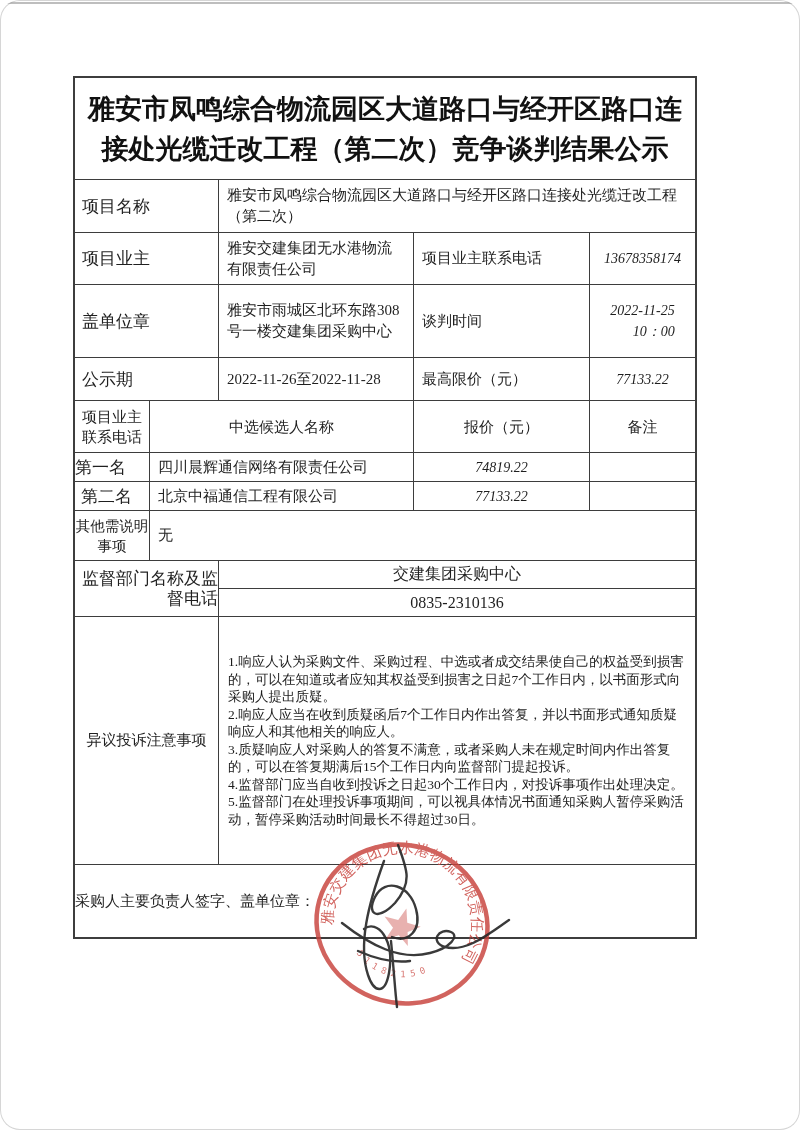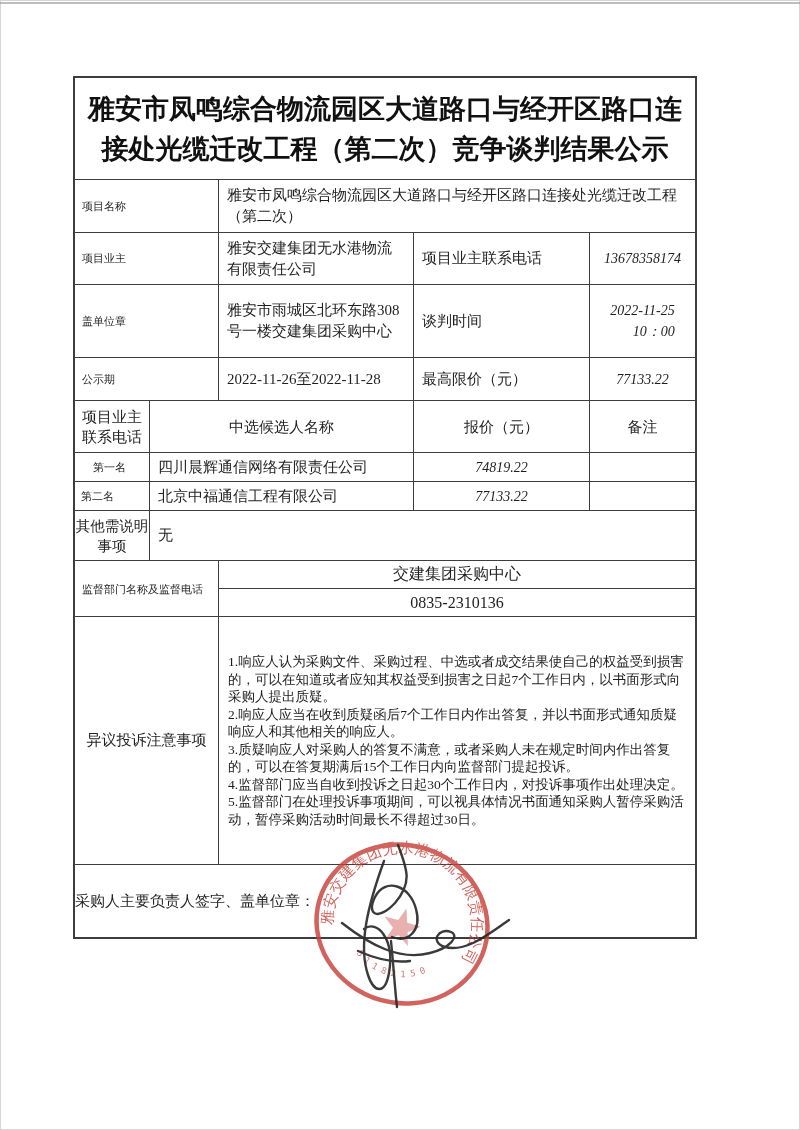--- a/index.html
+++ b/index.html
@@ -1,20 +1,21 @@
 <!DOCTYPE html>
 <html><head>
 <meta charset="utf-8">
 <style>
   html,body { margin:0; padding:0; background:#ffffff; }
   .page {
     position:relative; width:800px; height:1130px; background:#fff;
     font-family:"Liberation Serif", serif;
     color:#1f1f1f; overflow:hidden;
     box-shadow: inset 0 0 0 1px #d6d6d6;
+    border-radius: 20px;
   }
   .scan-edge-top { position:absolute; top:2px; left:0; right:0; height:2px; background:#9b9b9b; opacity:.65; }
 
   .doc-table {
     position:absolute; left:73px; top:76px; width:624px;
     border:2px solid #3d3d3d; box-sizing:border-box; background:#fff;
   }
   .row { display:flex; border-bottom:1.5px solid #3d3d3d; box-sizing:border-box; align-items:stretch; }
   .row:last-child { border-bottom:none; }
   .cell { border-right:1.5px solid #3d3d3d; box-sizing:border-box; display:flex; align-items:center; overflow:hidden; }
@@ -26,21 +27,21 @@
     font-family:"Liberation Sans", sans-serif;
     font-weight:bold; font-size:27px; line-height:40px; color:#111; padding:0 6px;
   }
 
   .h53{height:53px}.h52{height:52px}.h73{height:73px}.h43{height:43px}
   .h29{height:29px}.h50{height:50px}.h56{height:56px}.h248{height:248px}.h72{height:72px}
 
   .c144{width:144px;flex:none}.c195{width:195px;flex:none}.c176{width:176px;flex:none}
   .c75{width:75px;flex:none}.c264{width:264px;flex:none}.cgrow{flex:1 1 auto}
 
-  .lab { padding-left:7px; font-size:11px; }
+  .lab { padding-left:7px; font-size:17px;text-align:right; }
   .val-left { padding-left:8px; padding-right:12px; font-size:15px; line-height:21px; }
   .val-center { justify-content:center; text-align:right; font-size:15px; line-height:21px;font-style:italic; }
   .hdr-center { justify-content:center; text-align:center; font-size:15px; line-height:20px; }
   .small-num { font-size:14px; }
 
   .two-line { white-space:pre-line; }
 
   .sub-split { flex-direction:column; align-items:stretch; padding:0; }
   .sub-row { flex:1; display:flex; align-items:center; justify-content:center; font-size:16px; }
   .sub-row.first { border-bottom:1.5px solid #3d3d3d; }
@@ -96,21 +97,21 @@
     </div>
 
     <div class="row h52">
       <div class="cell c75 hdr-center">项目业主联系电话</div>
       <div class="cell c264 hdr-center">中选候选人名称</div>
       <div class="cell c176 hdr-center">报价（元）</div>
       <div class="cell cgrow hdr-center">备注</div>
     </div>
 
     <div class="row h29">
-      <div class="cell c75 lab" style="padding-left:18px">第一名</div>
+      <div class="cell c75 lab" style="padding-left:0">第一名</div>
       <div class="cell c264 val-left">四川晨辉通信网络有限责任公司</div>
       <div class="cell c176 val-center small-num">74819.22</div>
       <div class="cell cgrow val-center"></div>
     </div>
 
     <div class="row h29">
       <div class="cell c75 lab" style="padding-left:6px">第二名</div>
       <div class="cell c264 val-left">北京中福通信工程有限公司</div>
       <div class="cell c176 val-center small-num">77133.22</div>
       <div class="cell cgrow val-center"></div>

